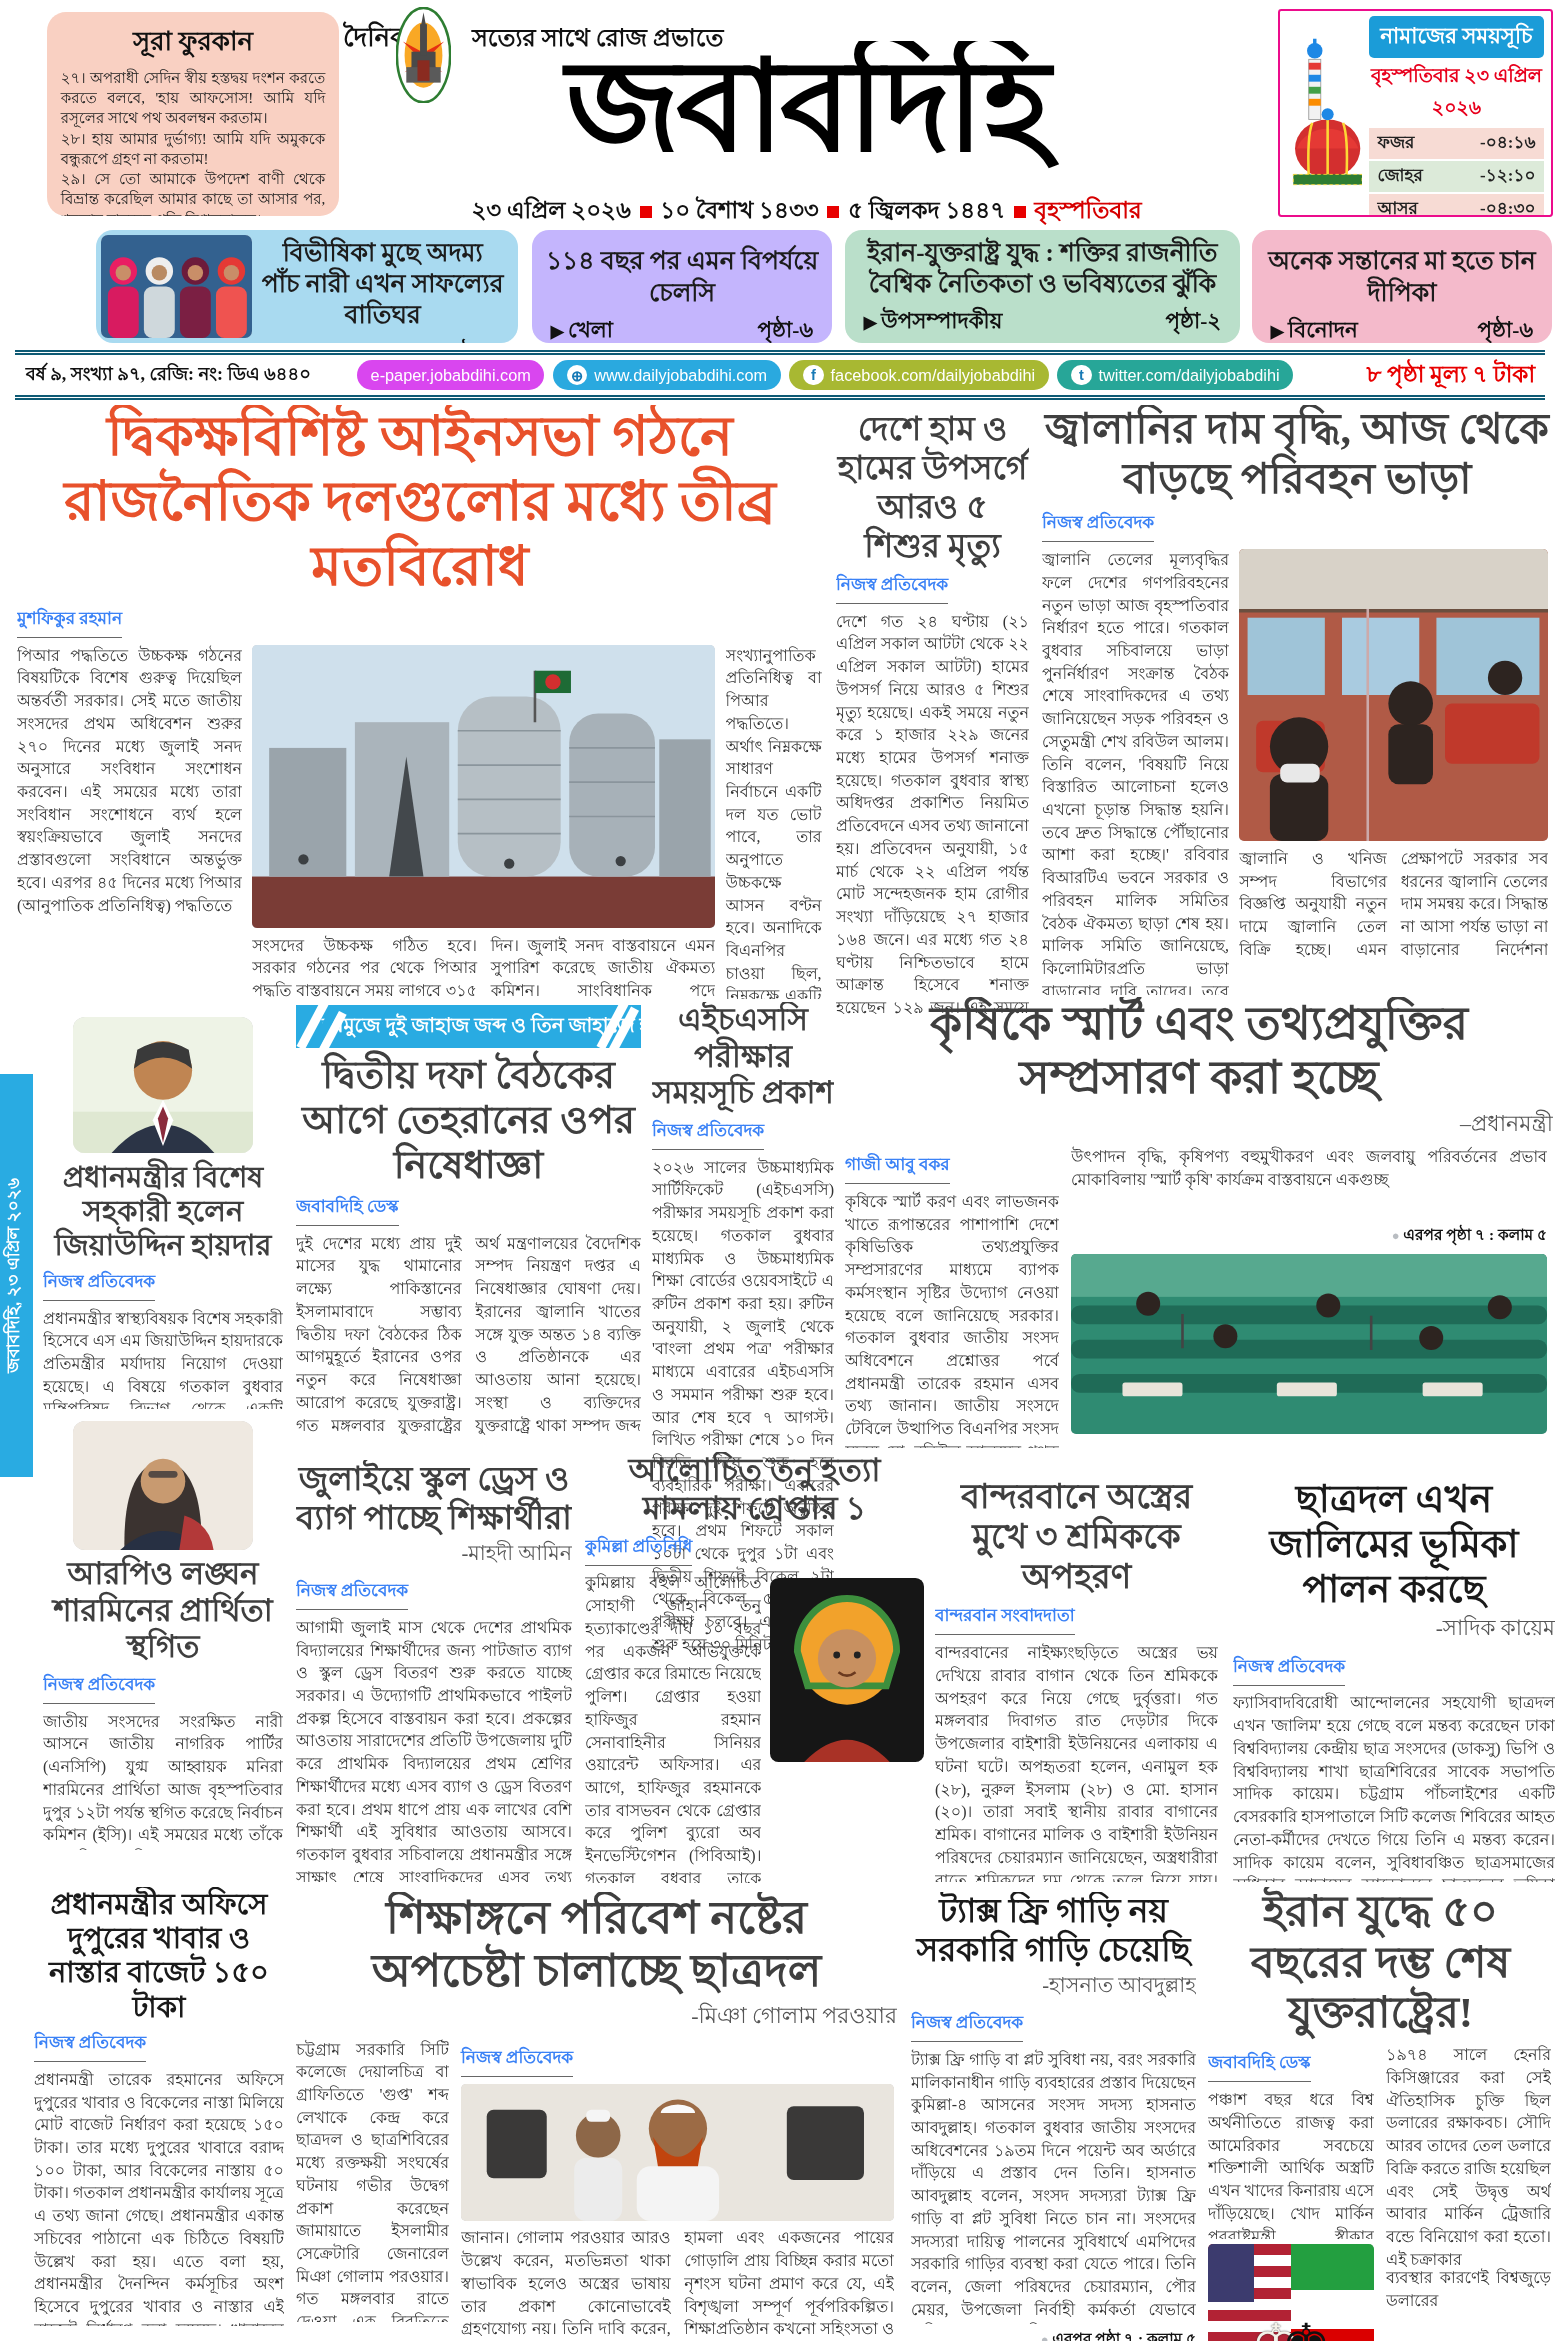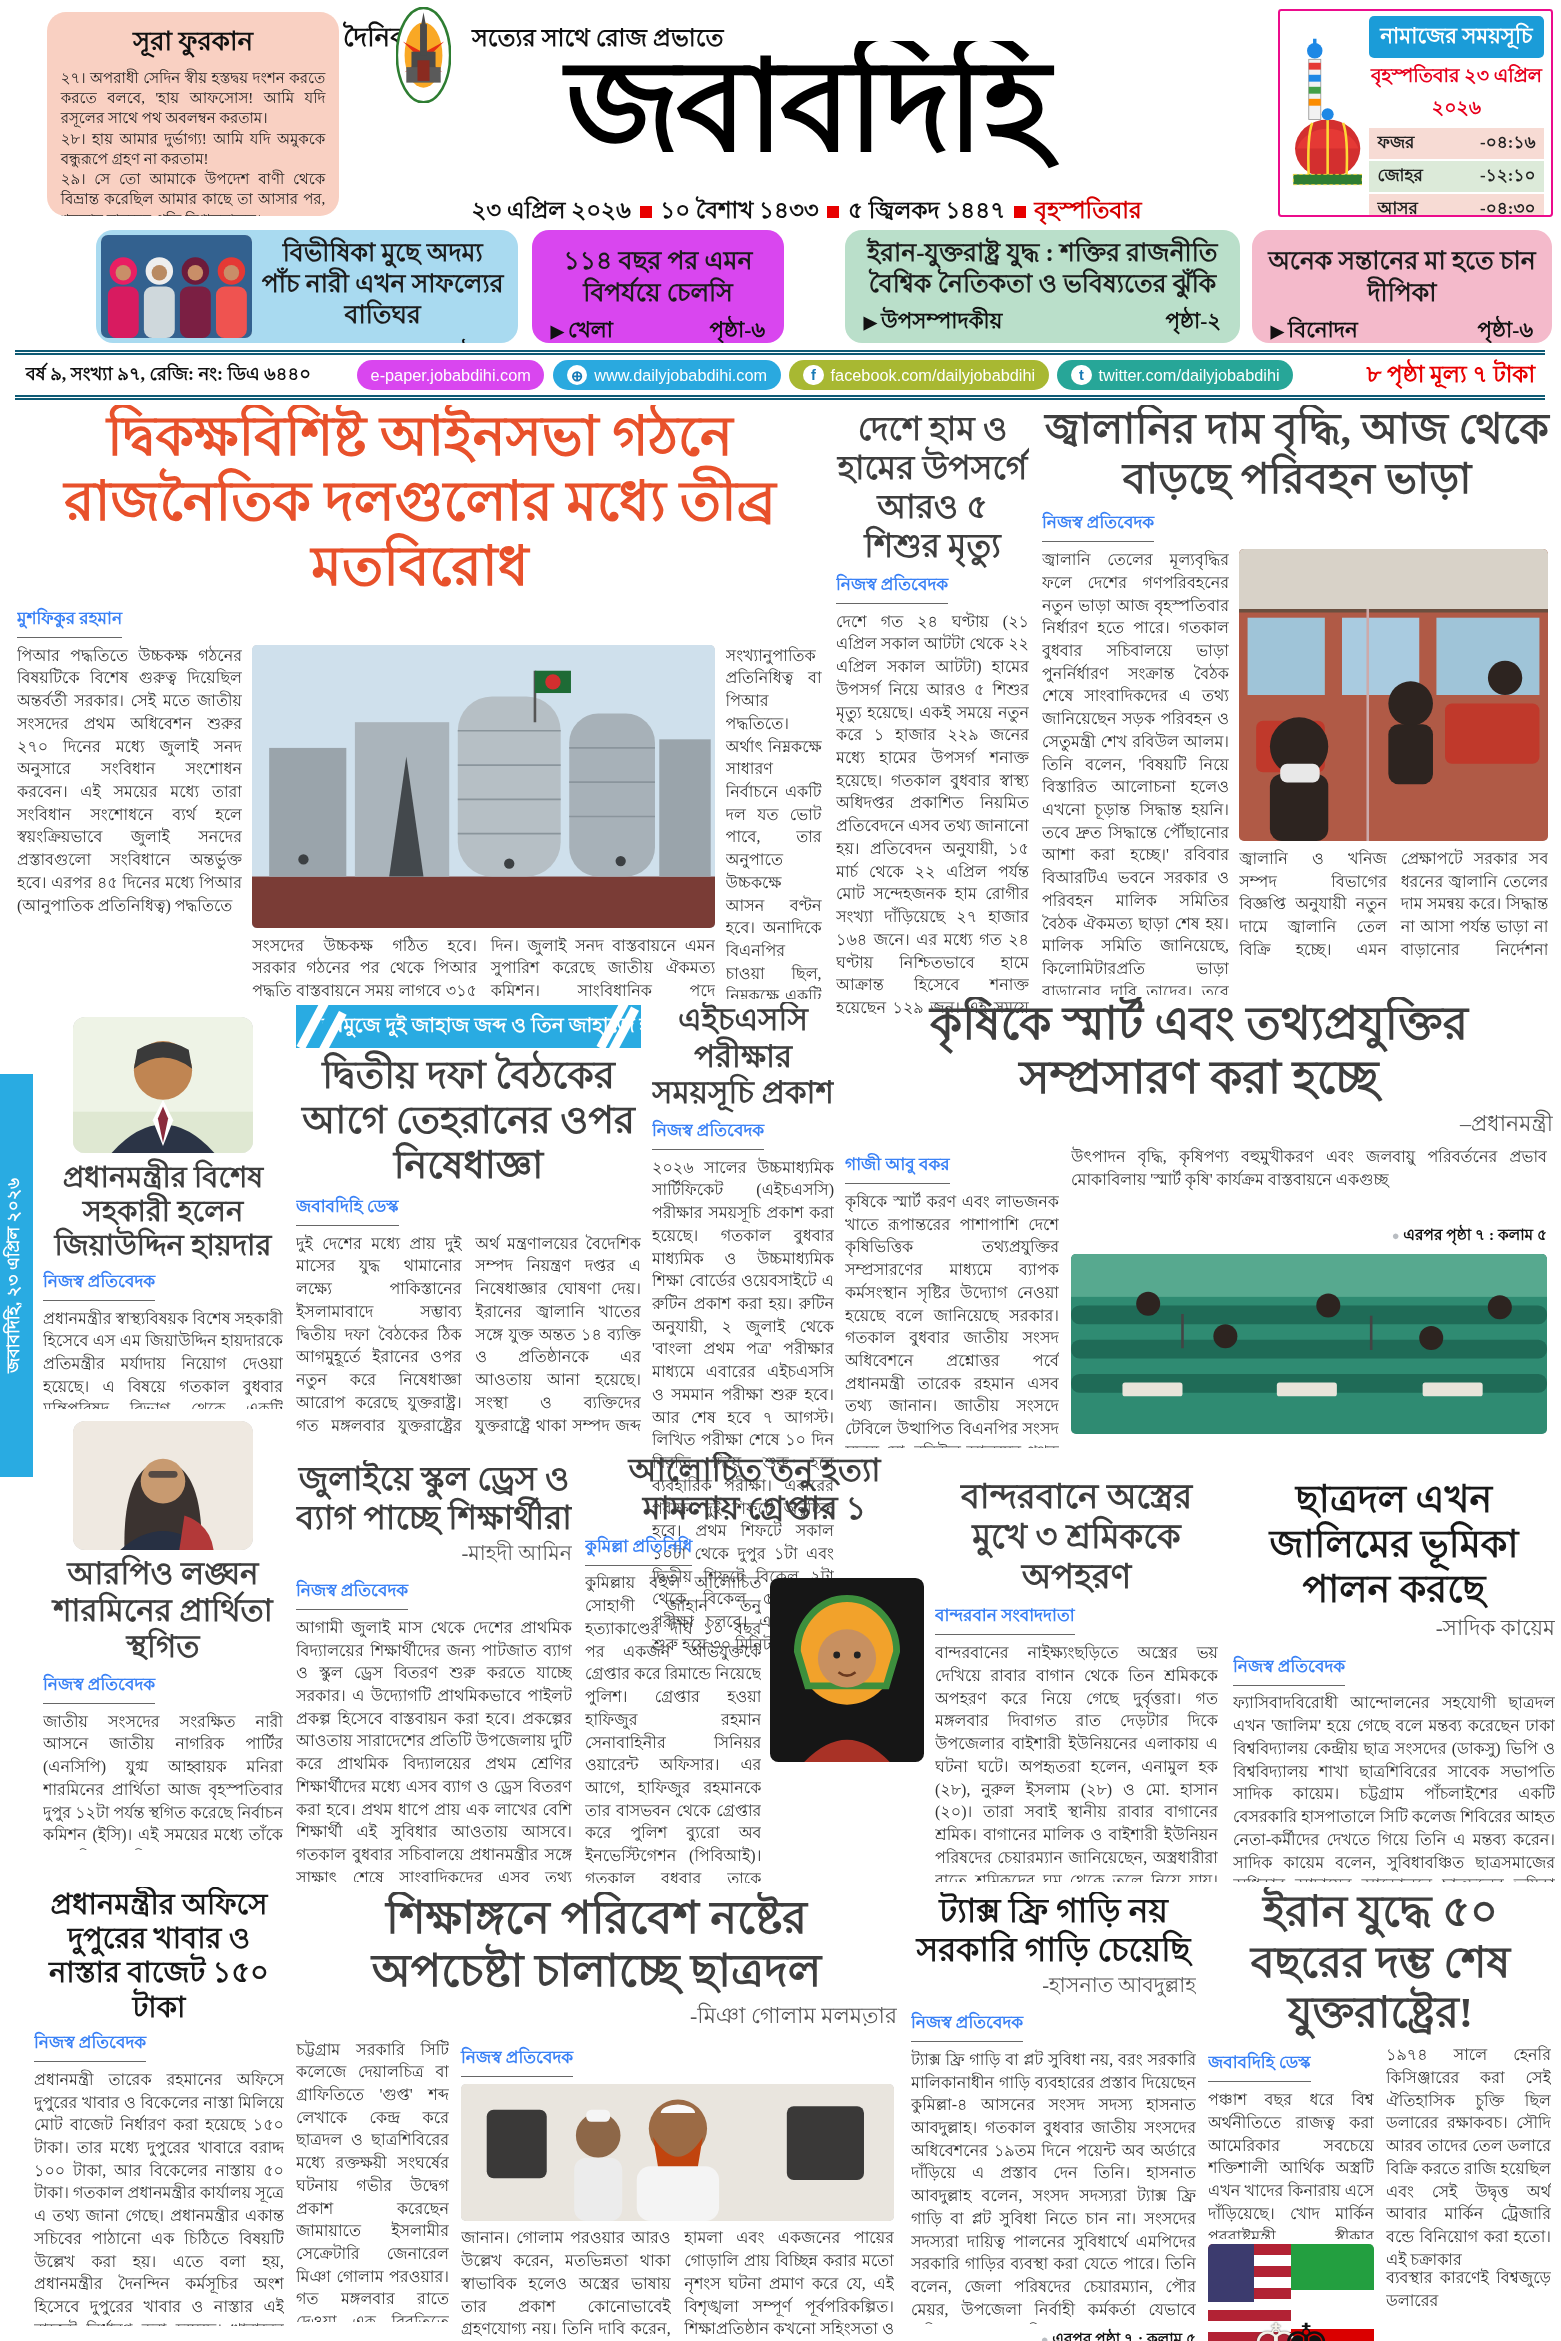--- a/index.html
+++ b/index.html
@@ -33,21 +33,21 @@
   .prayer .p-row.pink { background:#f7dbd4; }
   .prayer .p-row.green { background:#dcead9; }
 
   
   .teaser { position:absolute; top:230px; height:113px; border-radius:17px; padding:6.9px 13.7px 5.1px 13.7px; overflow:hidden; }
   .teaser .t-title { font-size:25px; font-weight:bold; color:#1c1c1c; text-align:center; line-height:1.25; }
   .teaser .t-foot { display:flex; justify-content:space-between; font-size:21.4px; font-weight:bold; color:#111; margin-top:5.1px; padding:0 5.1px; }
   .teaser .t-sec::before { content:"▶ "; font-size:17px; }
   .t1 { left:96px; width:422px; background:#a9daf0; padding-left:165px; }
   .t1 .t-photo { position:absolute; left:5.1px; top:5.1px; width:151px; height:103px; border-radius:6.9px; overflow:hidden; }
-  .t2 { left:532px; width:252px; background:#d946ef; }
+  .t2 { left:532px; width:300px; background:#c4b5fd; }
   .t3 { left:845px; width:395px; background:#badfca; }
   .t4 { left:1252px; width:300px; background:#f4bacb; }
   .t2 .t-title, .t4 .t-title { margin-top:8.6px; }
 
   
   .infobar { position:absolute; left:15.4px; top:350px; width:1530px; height:50px;
              border-top:5.1px double #0e5a74; border-bottom:5.1px double #0e5a74;
              display:flex; align-items:center; gap:12px; padding:0 10.3px; }
   .edition { font-size:18px; font-weight:bold; color:#111; white-space:nowrap; }
   .pills { display:flex; gap:8.6px; margin-left:34px; }
@@ -465,21 +465,21 @@
   </div>
 
   <div class="story" style="left:34px; top:1887px; width:250px; height:455px;">
     <h2 style="font-size:29px; color:#1a1a1a;">প্রধানমন্ত্রীর অফিসে দুপুরের খাবার ও নাস্তার বাজেট ১৫০ টাকা</h2>
     <div><span class="byline">নিজস্ব প্রতিবেদক</span></div>
     <div class="btxt" style="height:257px; overflow:hidden;">প্রধানমন্ত্রী তারেক রহমানের অফিসে দুপুরের খাবার ও বিকেলের নাস্তা মিলিয়ে মোট বাজেট নির্ধারণ করা হয়েছে ১৫০ টাকা। তার মধ্যে দুপুরের খাবারে বরাদ্দ ১০০ টাকা, আর বিকেলের নাস্তায় ৫০ টাকা। গতকাল প্রধানমন্ত্রীর কার্যালয় সূত্রে এ তথ্য জানা গেছে। প্রধানমন্ত্রীর একান্ত সচিবের পাঠানো এক চিঠিতে বিষয়টি উল্লেখ করা হয়। এতে বলা হয়, প্রধানমন্ত্রীর দৈনন্দিন কর্মসূচির অংশ হিসেবে দুপুরের খাবার ও নাস্তার এই বাজেট নির্ধারণ করা হয়েছে। খাবারের তালিকায় থাকবে ভাত, মাছ, ডাল, টক দই, ডিম সেদ্ধ, ভর্তা ও ক্ষেত্রবিশেষ মুরগির মাংস।</div>
   </div>
 
   <div class="story" style="left:296px; top:1892px; width:601px; height:450px;">
     <h2 style="font-size:45px; width:566px; margin:0 auto;">শিক্ষাঙ্গনে পরিবেশ নষ্টের অপচেষ্টা চালাচ্ছে ছাত্রদল</h2>
-    <div class="attr">-মিঞা গোলাম মলমত়ার</div>
+    <div class="attr">-মিঞা গোলাম পরওয়ার</div>
     <div style="display:flex; gap:12px; margin-top:3.4px;">
       <div class="btxt" style="width:153px; height:283px; overflow:hidden;">চট্টগ্রাম সরকারি সিটি কলেজে দেয়ালচিত্র বা গ্রাফিতিতে 'গুপ্ত' শব্দ লেখাকে কেন্দ্র করে ছাত্রদল ও ছাত্রশিবিরের মধ্যে রক্তক্ষয়ী সংঘর্ষের ঘটনায় গভীর উদ্বেগ প্রকাশ করেছেন জামায়াতে ইসলামীর সেক্রেটারি জেনারেল মিঞা গোলাম পরওয়ার। গত মঙ্গলবার রাতে দেওয়া এক বিবৃতিতে তিনি অভিযোগ করেন, ছাত্রদল নামধারী একদল সন্ত্রাসী পরিকল্পিতভাবে শিক্ষাঙ্গনের শান্তিপূর্ণ পরিবেশ বিনষ্ট করার অপচেষ্টা চালাচ্ছে। বিবৃতিতে জামায়াতের সেক্রেটারি জেনারেল বলেন, গত মঙ্গলবার বিকেলে চট্টগ্রাম সরকারি সিটি কলেজে বহিরাগতসহ ছাত্রদলের একদল কর্মী দেশীয় অস্ত্র ও লাঠিসোটা নিয়ে ইসলামী ছাত্রশিবিরের নেতাকর্মীদের ওপর অপ্রোরোচিত হামলা চালিয়েছে। এই হামলায় শিবিরের বেশ কয়েকজন কর্মী গুরুতর আহত হয়েছেন। তিনি এই নৃশংস ঘটনার তীব্র নিন্দা জানানোর পাশাপাশি অপরাধীদের দ্রুত আইনের আওতায় আনার দাবি</div>
       <div style="width:433px;">
         <span class="byline">নিজস্ব প্রতিবেদক</span>
         <div class="photo" style="height:137px;">
           <svg viewBox="0 0 505 160" preserveAspectRatio="none">
             <rect width="505" height="160" fill="#e9e5de"></rect>
             <g fill="#1b1b1b" opacity="0.85">
                 <rect x="30" y="30" width="70" height="80" rx="8"></rect>
                 <rect x="380" y="26" width="90" height="86" rx="8"></rect>

